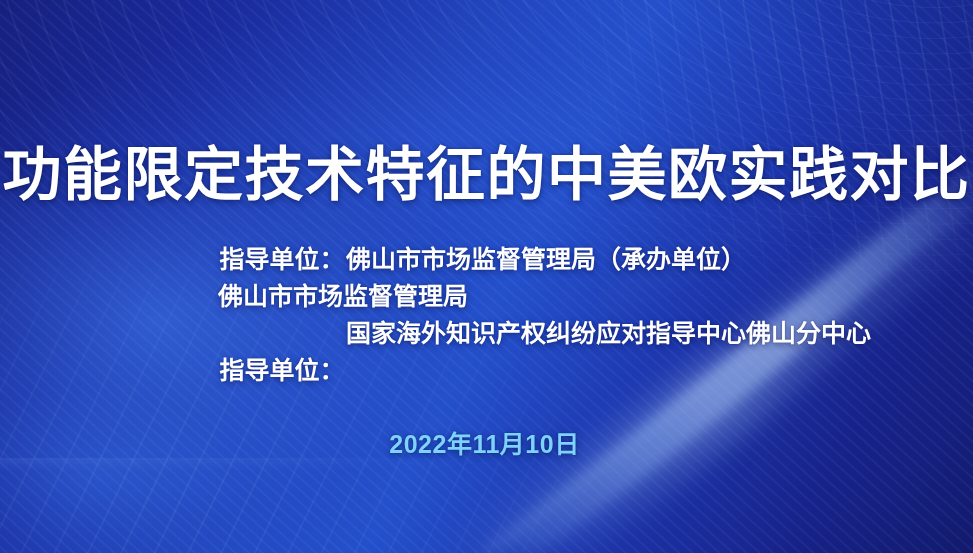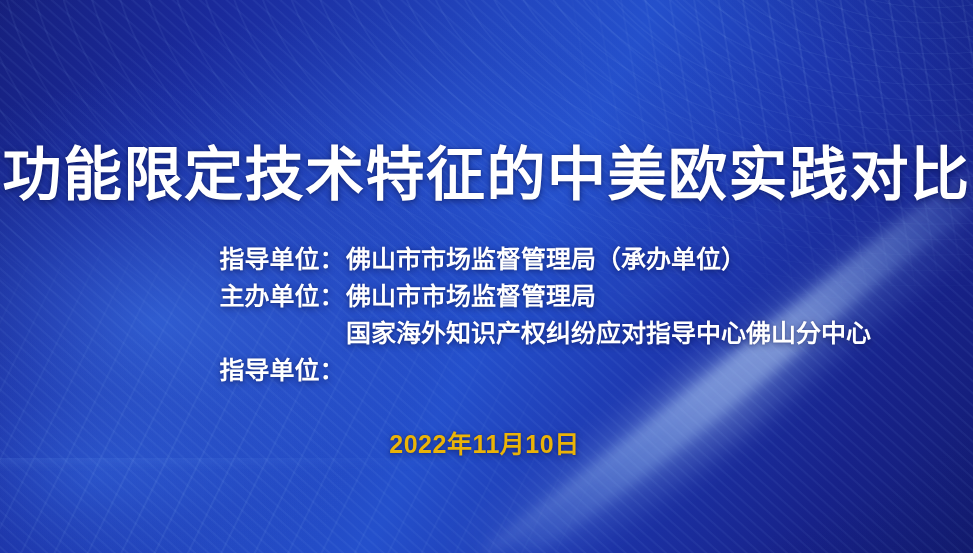--- a/index.html
+++ b/index.html
@@ -217,21 +217,21 @@
   .org-value {
     flex: 0 1 auto;
   }
 
   #event-date {
     position: absolute;
     left: 0;
     right: 0;
     top: 424px;
     text-align: center;
-    color: #eab308;
+    color: #7dd3fc;
     font-size: 25px;
     font-weight: bold;
     letter-spacing: 0.5px;
     text-shadow:
       0 2px 6px rgba(6,14,70,0.50),
       0 0 2px rgba(10,20,90,0.40);
   }
   
   #event-date > span {
     position: relative;
@@ -295,21 +295,20 @@
     <h1 id="title">功能限定技术特征的中美欧实践对比</h1>
 
     <div id="org-block">
 
       <div class="org-row">
         <span class="org-label">指导单位：</span>
         <span class="org-value">佛山市市场监督管理局（承办单位）</span>
       </div>
 
       <div class="org-row">
-        <span class="org-label">主办单位：</span>
         <span class="org-value">佛山市市场监督管理局</span>
       </div>
 
       <div class="org-row">
         <span class="org-label"></span>
         <span class="org-value">国家海外知识产权纠纷应对指导中心佛山分中心</span>
       </div>
 
       <div class="org-row">
         <span class="org-label">指导单位：</span>

